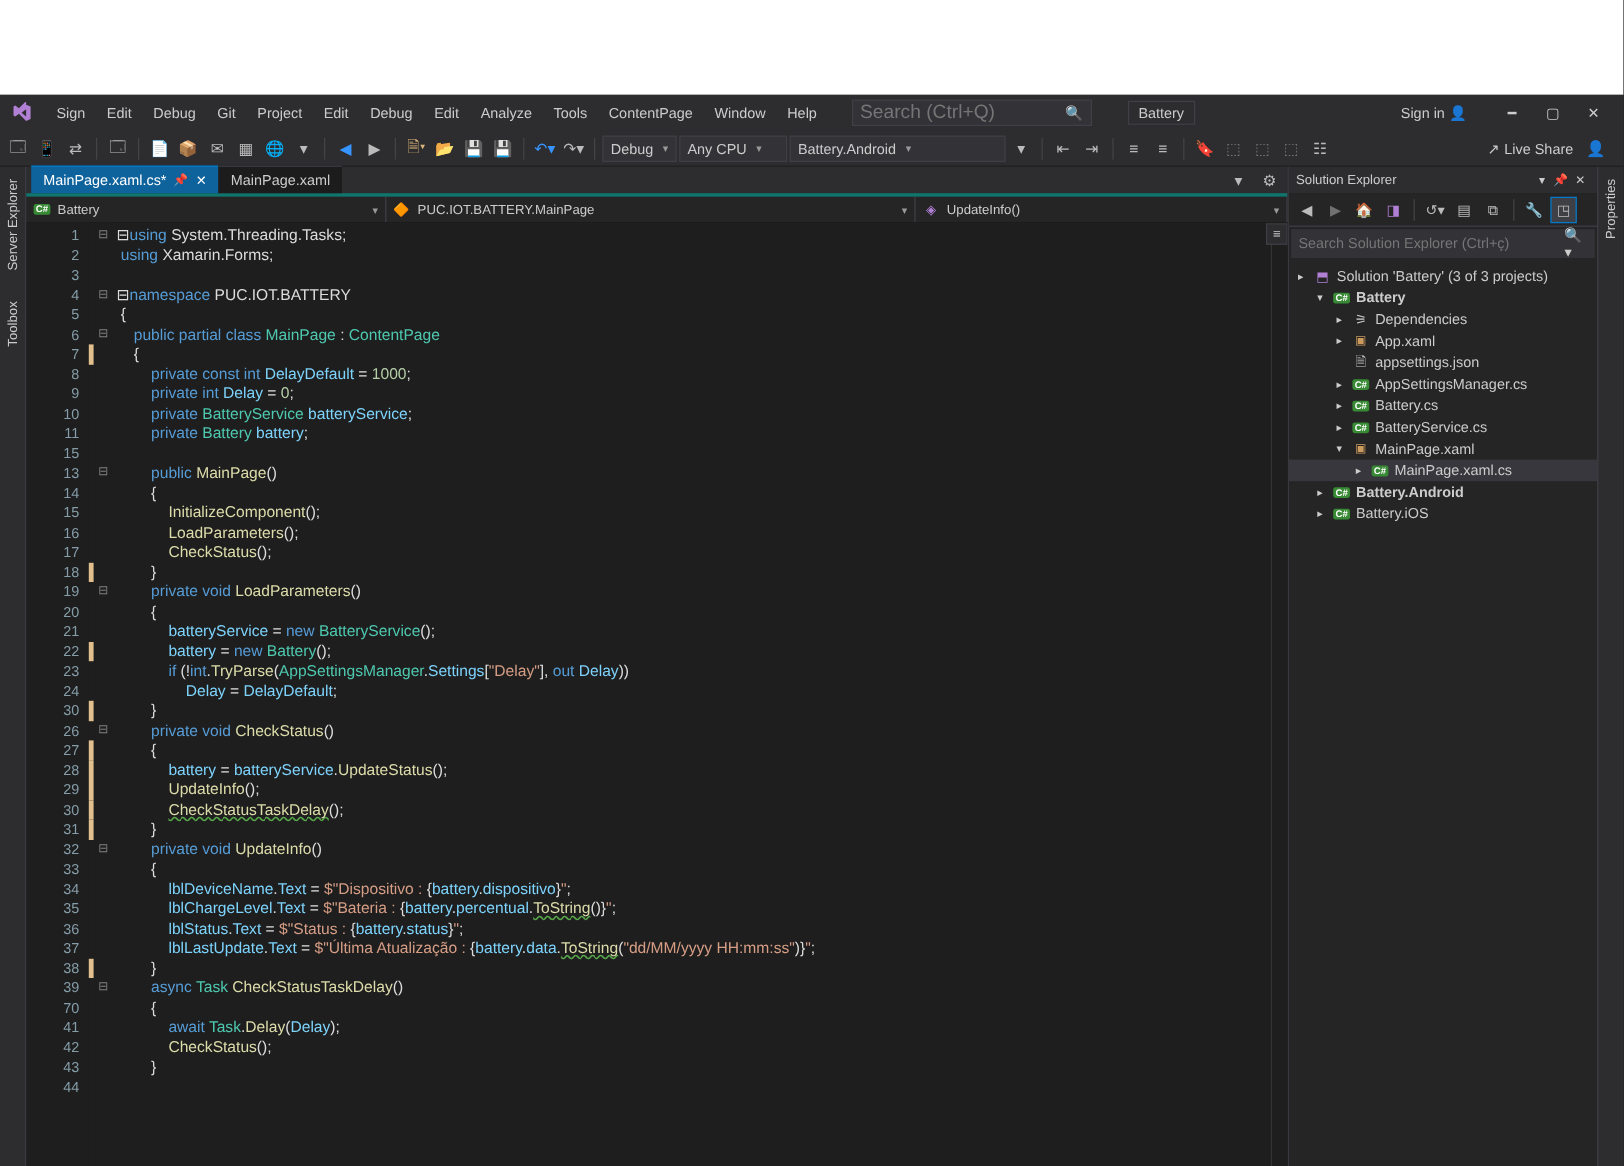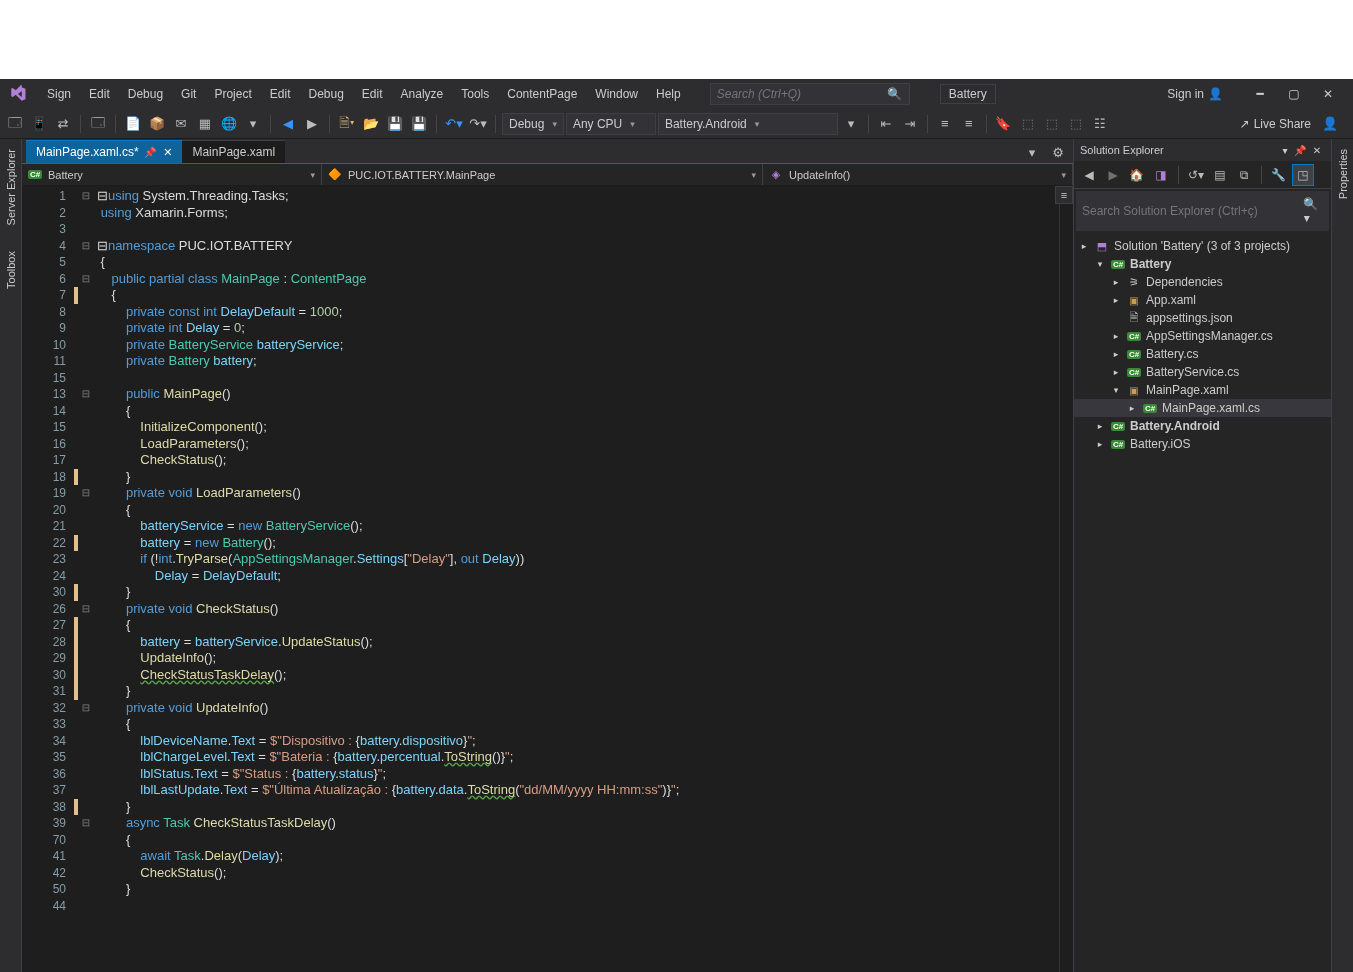--- a/index.html
+++ b/index.html
@@ -7,21 +7,21 @@
 .whitespace-top { background: #fff; height: 79px; width: 100%; }
 .main-container { display: flex; flex-direction: column; height: 893px; }
 
 
 .titlebar { background: #2d2d30; height: 30px; display: flex; align-items: center; padding: 0 8px; }
 .vs-logo { width: 20px; height: 20px; margin-right: 10px; display:flex; align-items:center; justify-content:center;}
 .vs-logo svg { width:18px; height:18px; }
 .menu { display: flex; gap: 0; }
 .menu-item { padding: 4px 9px; color: #ccc; cursor: pointer; }
 .search-box { margin-left: 20px; background: #333337; border:1px solid #3f3f46; height: 22px; width: 200px; display:flex; align-items:center; padding: 0 6px; color:#999; position:relative;}
-.search-box input { background:transparent; border:none; outline:none; color:#ccc; width:100%; font-size:12px;font-style:italic;}
+.search-box input { background:transparent; border:none; outline:none; color:#ccc; width:100%; font-size:16px;}
 .search-box .mag { position:absolute; right:6px; color:#ccc; }
 .sol-name { margin-left:30px; color:#ccc; padding:2px 8px; border:1px solid #3f3f46; background:#2d2d30;}
 .titlebar-right { margin-left:auto; display:flex; align-items:center; gap:10px;}
 .signin { color:#ccc; font-size:12px; display:flex; align-items:center; gap:4px;}
 .win-controls { display:flex; gap:0; margin-left:10px;}
 .win-btn { width:34px; height:22px; display:flex; align-items:center; justify-content:center; color:#ccc; }
 
 
 .toolbar { background:#2d2d30; height:30px; display:flex; align-items:center; padding:0 4px; border-bottom:1px solid #1c1c1c; gap:2px;}
 .tb-btn { width:22px; height:22px; display:flex; align-items:center; justify-content:center; color:#bbb; font-size:13px; }
@@ -30,21 +30,21 @@
 .tb-combo .dd { font-size:9px; color:#999;}
 .toolbar-right { margin-left:auto; display:flex; align-items:center; gap:8px; padding-right:8px;}
 .live-share { color:#ccc; display:flex; align-items:center; gap:4px;}
 
 
 .body-area { flex:1; display:flex; position:relative; min-height:0;}
 .left-rail { width:22px; background:#2d2d30; border-right:1px solid #3f3f46; display:flex; flex-direction:column; align-items:center; padding-top:4px; gap:14px;}
 .vert-tab { writing-mode:vertical-rl; transform:rotate(180deg); color:#ccc; font-size:11px; padding:6px 2px; }
 
 .editor-area { flex:1; display:flex; flex-direction:column; min-width:0;}
-.doc-tabs { background:#2d2d30; height:25px; display:flex; align-items:flex-end; border-bottom:1px solid #0f766e; padding-left:4px;}
+.doc-tabs { background:#2d2d30; height:25px; display:flex; align-items:flex-end; border-bottom:3px solid #0f766e; padding-left:4px;}
 .doc-tab { background:#1c1c1c; color:#ccc; padding:4px 10px; border-top:1px solid #3f3f46; display:flex; align-items:center; gap:6px; font-size:12px;}
 .doc-tab.active { background:#0e639c; color:#fff; border-top-color:#007acc;}
 .doc-tab .pin { font-size:10px; color:#ccc;}
 .doc-tab .close { font-size:11px; }
 .doc-tabs-right { margin-left:auto; display:flex; gap:4px; padding-right:4px;}
 .doc-tabs-right .tb-btn { color:#bbb;}
 
 .nav-bar { background:#252526; height:22px; display:flex; border-bottom:1px solid #1c1c1c;}
 .nav-combo { flex:1; border-right:1px solid #3f3f46; display:flex; align-items:center; padding:0 6px; gap:6px; font-size:11px; color:#ccc;}
 .nav-combo .ic { width:14px; height:14px; display:inline-flex; align-items:center; justify-content:center;}
@@ -76,21 +76,21 @@
 
 
 .right-rail { width:22px; background:#2d2d30; border-left:1px solid #3f3f46; display:flex; flex-direction:column; align-items:center; padding-top:4px;}
 .solution-panel { width:258px; background:#252526; border-left:1px solid #3f3f46; display:flex; flex-direction:column;}
 .panel-header { background:#2d2d30; height:22px; display:flex; align-items:center; padding:0 6px; font-size:11px; color:#ccc;}
 .panel-header .title { flex:1;}
 .panel-header .hbtn { width:16px; height:16px; display:flex; align-items:center; justify-content:center; font-size:10px;}
 .panel-toolbar { background:#252526; height:28px; display:flex; align-items:center; padding:0 4px; gap:2px; border-bottom:1px solid #3f3f46;}
 .panel-toolbar .tb-btn { width:22px; height:22px; font-size:12px;}
 .panel-toolbar .sel { background:#3f3f46; border:1px solid #007acc;}
-.panel-search { background:#333337; height:40px; display:flex; align-items:center; padding:0 6px; margin:2px;}
+.panel-search { background:#333337; height:24px; display:flex; align-items:center; padding:0 6px; margin:2px;}
 .panel-search input { background:transparent; border:none; outline:none; color:#ccc; width:100%; font-size:12px;}
 .panel-search .mag { color:#ccc; font-size:12px;}
 .tree { flex:1; overflow:auto; padding:4px 0; font-size:12px;}
 .tree-item { display:flex; align-items:center; height:18px; padding-left:4px; gap:4px; color:#ccc;}
 .tree-item.sel { background:#37373d;}
 .tree-item .exp { width:12px; font-size:9px; color:#ccc; text-align:center;}
 .tree-item .ic { width:16px; height:16px; display:inline-flex; align-items:center; justify-content:center; font-size:11px;}
 .tree-item .bold { font-weight:600;}
 .badge-cs { background:#388a34; color:#fff; font-size:8px; padding:0 2px; border-radius:2px; font-weight:bold;}
 .badge-xml { color:#cb9a5d; font-size:10px;}
@@ -283,21 +283,21 @@
             <div class="ln">33</div>
             <div class="ln">34</div>
             <div class="ln">35</div>
             <div class="ln">36</div>
             <div class="ln">37</div>
             <div class="ln">38</div>
             <div class="ln">39</div>
             <div class="ln">70</div>
             <div class="ln">41</div>
             <div class="ln">42</div>
-            <div class="ln">50</div>
+            <div class="ln">43</div>
             <div class="ln">44</div>
           </div>
         <div class="chg-col" id="chgcol">
             <div class="m"></div>
             <div class="m"></div>
             <div class="m"></div>
             <div class="m"></div>
             <div class="m"></div>
             <div class="m"></div>
             <div class="m y"></div>

